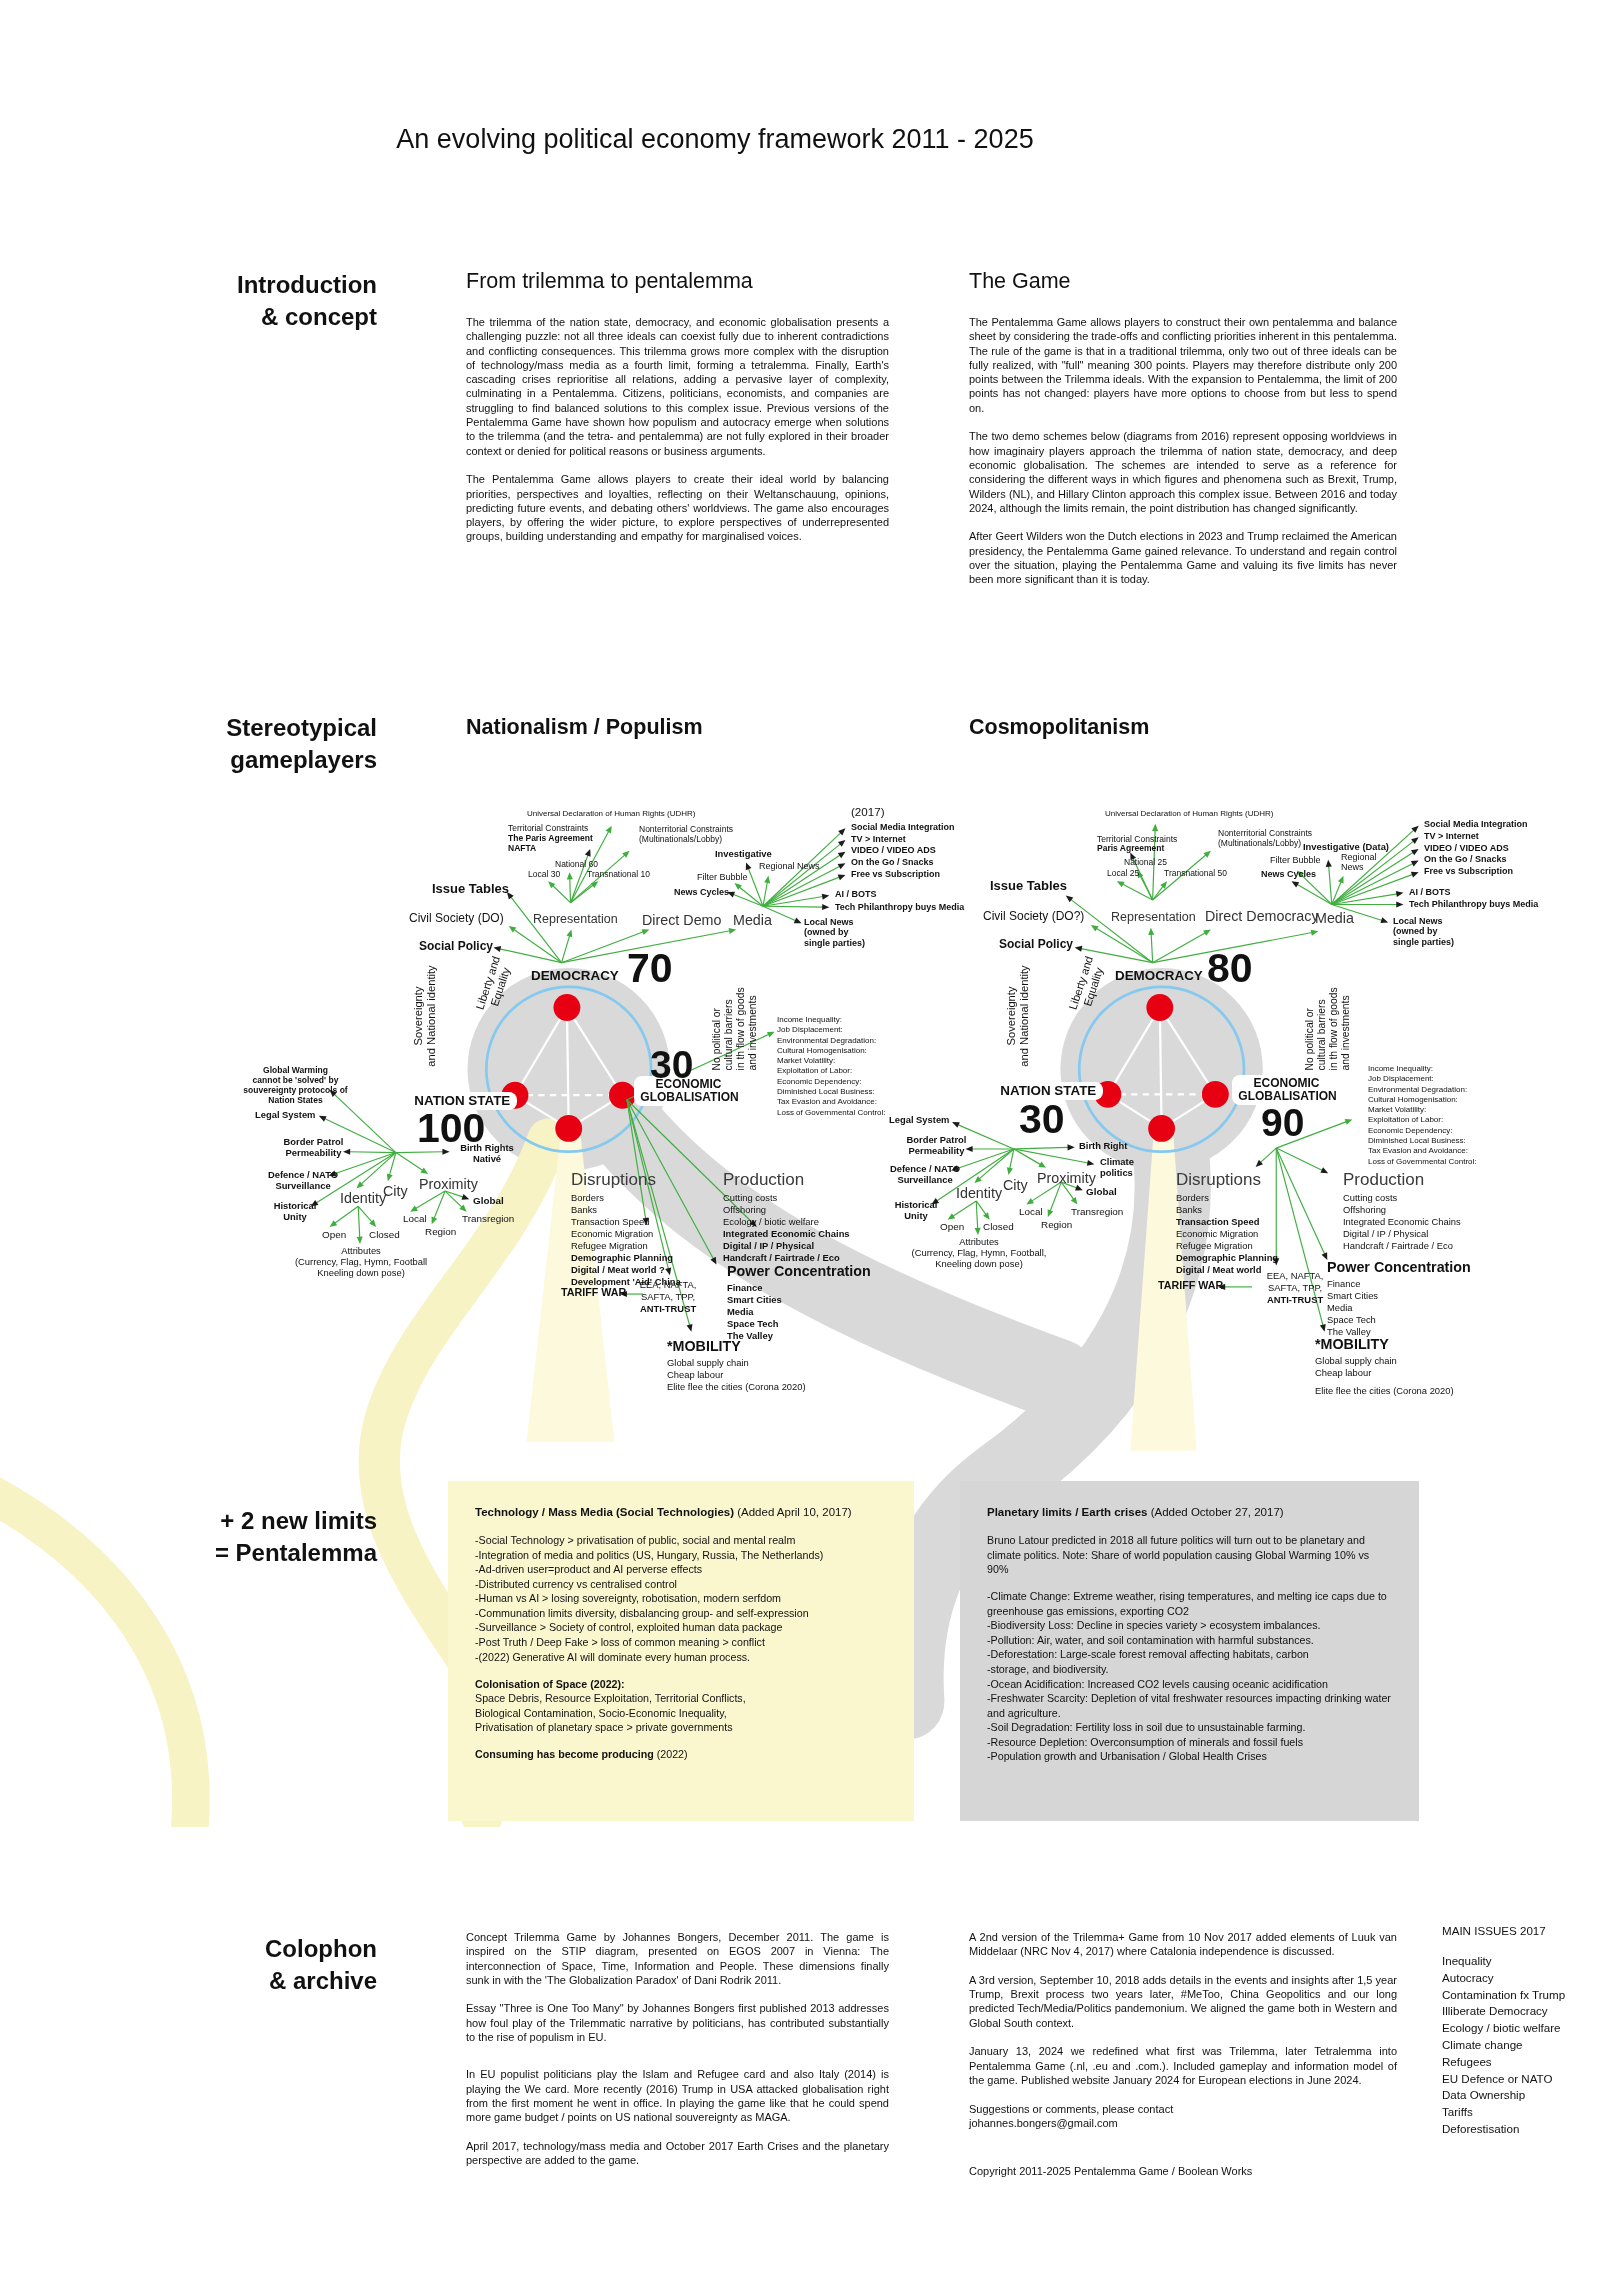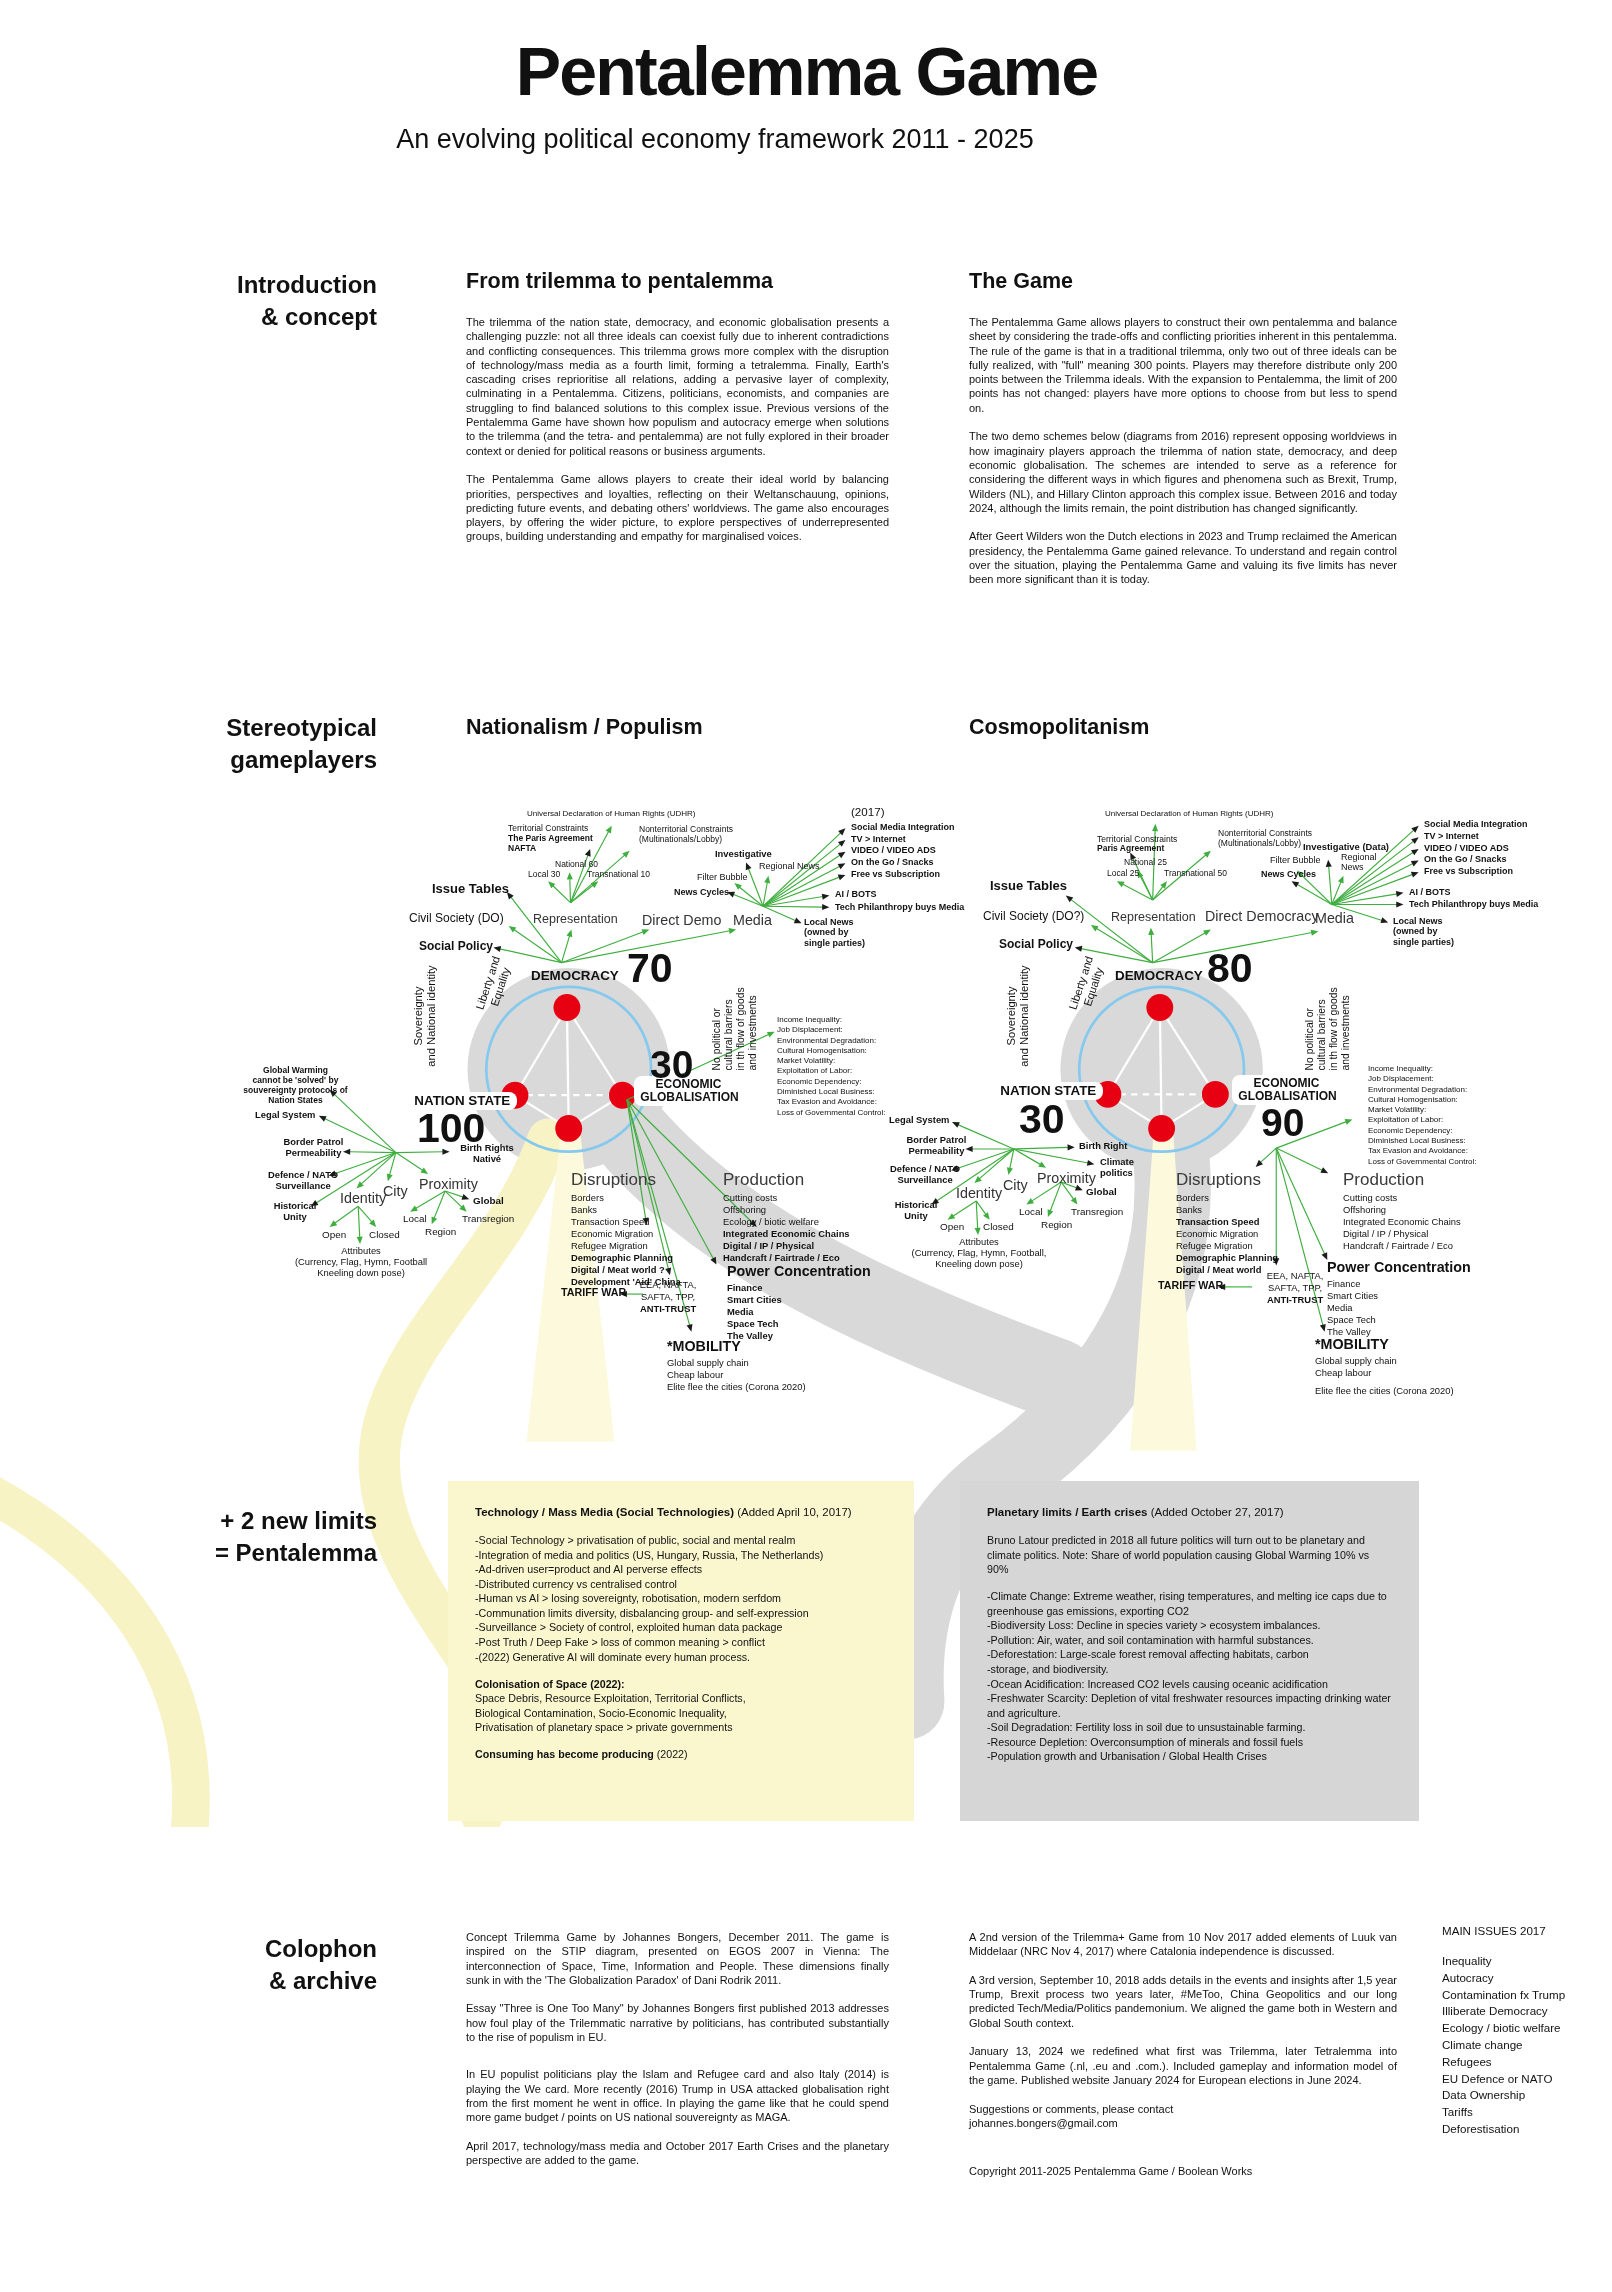--- a/index.html
+++ b/index.html
@@ -6,21 +6,21 @@
   html,body{background:#fff}
   body{font-family:"Liberation Sans","DejaVu Sans",sans-serif;color:#111}
   #poster{position:relative;width:1613px;height:2293px;background:#fff;overflow:hidden}
   .abs{position:absolute}
   .page-title{position:absolute;left:0;top:32px;width:1613px;text-align:center;
     font-size:68px;font-weight:800;letter-spacing:-1.8px}
   .page-subtitle{position:absolute;left:0;top:124px;width:1430px;text-align:center;
     font-size:27px;font-weight:400;letter-spacing:0}
   .sec-label{position:absolute;width:278px;text-align:right;font-weight:700;
     font-size:24px;line-height:1.32}
-  .col-head{font-size:21.5px;font-weight:700}
+  .col-head{font-size:21.5px;font-weight:400}
   .body-col{position:absolute;font-size:11px;line-height:1.3;text-align:justify}
   .body-col p{margin-bottom:14.3px}
   .players-head{position:absolute;font-size:21.5px;font-weight:700}
   
   #diagram-canvas{position:absolute;left:0;top:788px;width:1613px;height:1039px}
   #diagram-canvas svg{position:absolute;left:0;top:0}
   #diagram-layer{position:absolute;left:0;top:0;width:1613px;height:1039px}
   .dlbl{position:absolute;white-space:pre-line;line-height:1.16;color:#111}
   .dlbl.chip{background:#fff;padding:1.8px 6.3px;border-radius:8px;line-height:1.08}
   .dblock{position:absolute}
@@ -37,21 +37,20 @@
   
   .mi-title{font-size:11.6px;margin-bottom:16px}
   .mi-item{font-size:11.6px;line-height:1.45}
   .copyright{margin-top:34px}
 </style>
 </head>
 <body>
 
 <div id="poster">
 
-  <h1 class="page-title">Pentalemma Game</h1>
   <div class="page-subtitle">An evolving political economy framework 2011 - 2025</div>
 
   <div class="sec-label" style="left:99px;top:269px">
     <div>Introduction</div>
     <div>&amp; concept</div>
   </div>
   <div class="abs" style="left:466px;top:269px;width:423px">
     <div class="col-head">From trilemma to pentalemma</div>
   </div>
   <div class="body-col" style="left:466px;top:315px;width:423px">

